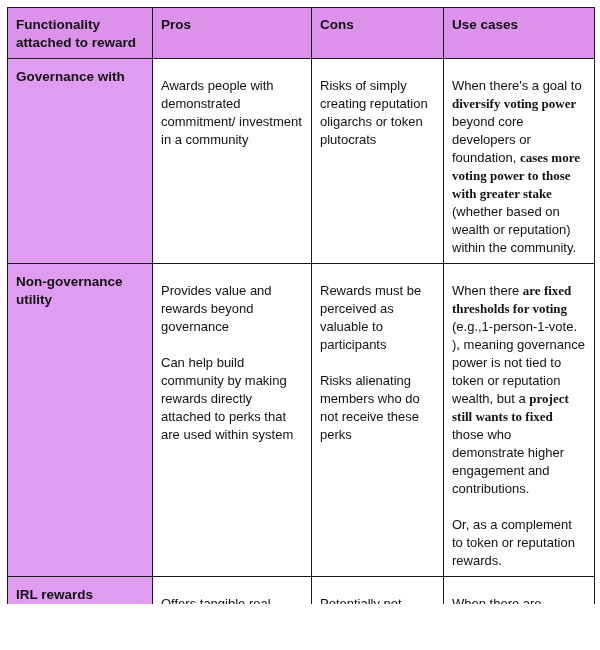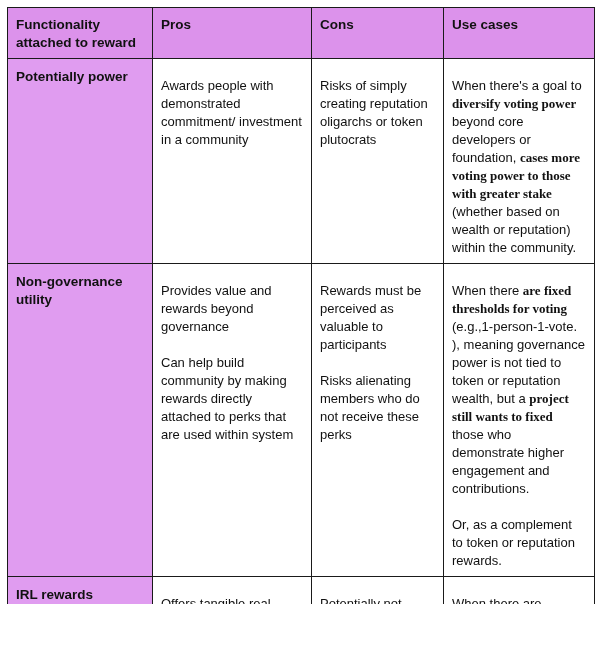--- a/index.html
+++ b/index.html
@@ -85,21 +85,21 @@
     <thead>
       <tr style="height:45px">
         <th>Functionality attached to reward</th>
         <th>Pros</th>
         <th>Cons</th>
         <th>Use cases</th>
       </tr>
     </thead>
     <tbody>
       <tr style="height:156px">
-        <th>Potentially power</th>
+        <th>Governance with</th>
         <td>
             <p><span>Awards people with demonstrated commitment/ investment in a community</span></p>
           </td>
         <td>
             <p><span>Risks of simply creating reputation oligarchs or token plutocrats</span></p>
           </td>
         <td>
             <p><span>When there's a goal to </span><b>diversify voting power</b><span> beyond core developers or foundation, </span><b>cases more voting power to those with greater stake</b><span> (whether based on wealth or reputation) within the community.</span></p>
           </td>
       </tr>

